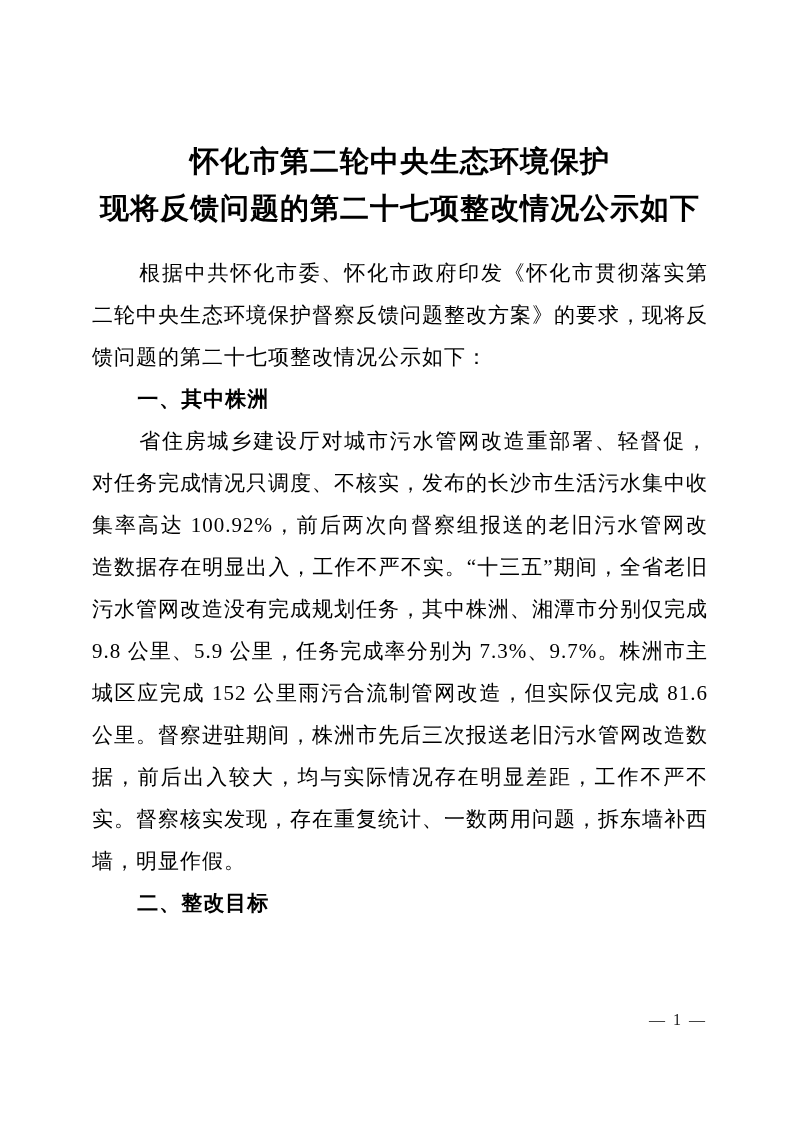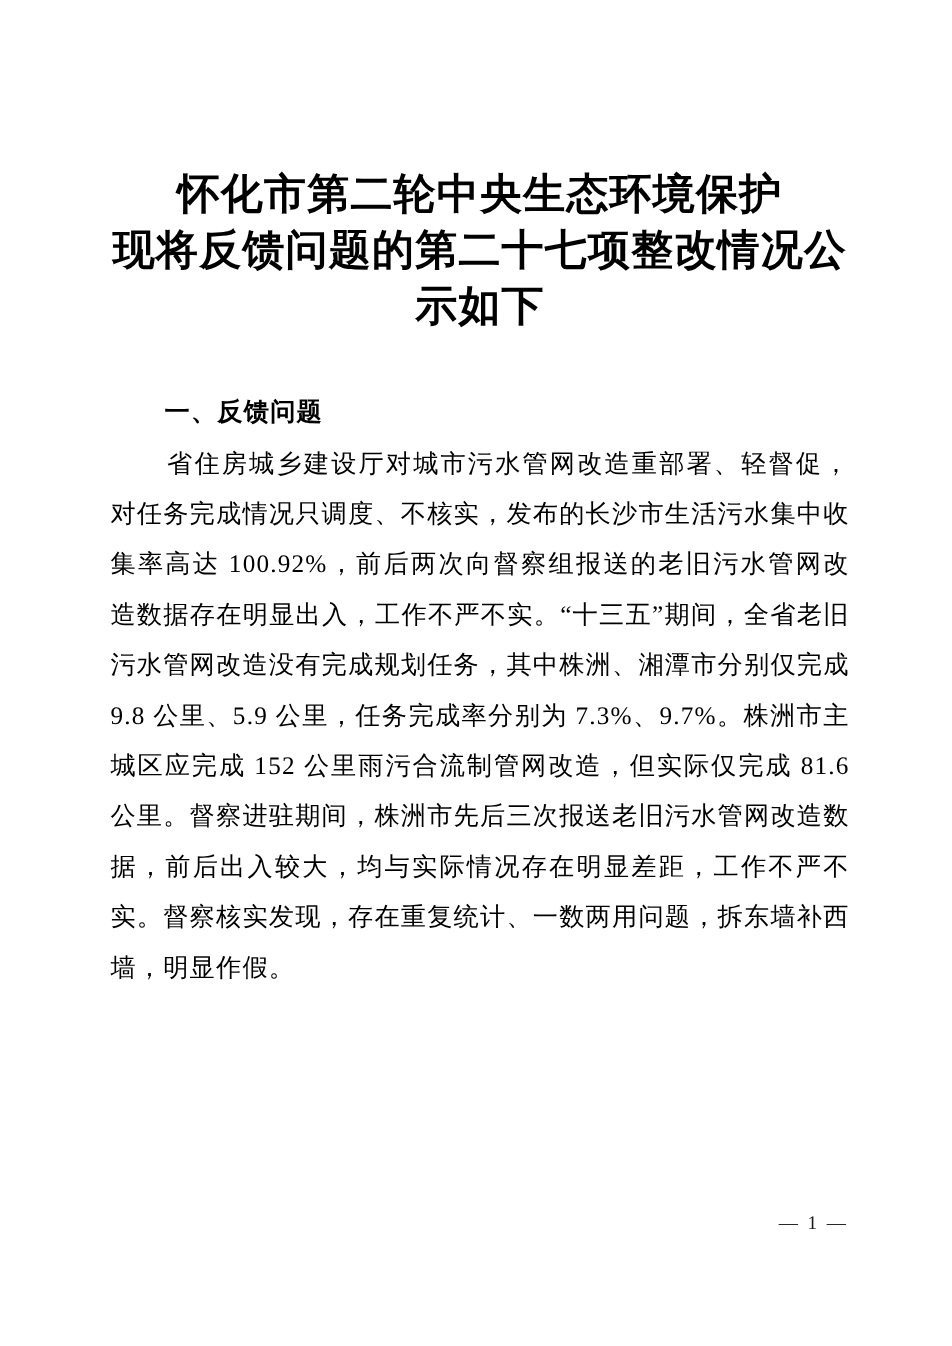--- a/index.html
+++ b/index.html
@@ -16,25 +16,25 @@
     font-family: "Liberation Serif", "DejaVu Serif", serif;
     color: #000000;
   }
   .content {
     position: absolute;
     left: 92px;
     top: 138px;
     width: 616px;
   }
   .doc-title {
-    margin: 0 0 44px 0;
+    margin: 0 0 20px 0;
     text-align: center;
     font-family: "Liberation Sans", "DejaVu Sans", sans-serif;
     font-weight: 700;
-    font-size: 35px;
+    font-size: 29px;
     line-height: 47px;
     letter-spacing: 1px;
   }
   .para {
     margin: 0;
     font-size: 21px;
     line-height: 42px;
     letter-spacing: 1px;
     text-align: justify;
     text-indent: 2.25em;
@@ -63,21 +63,23 @@
 <body>
 
 <div class="page">
   <div class="content">
 
     <h1 class="doc-title">
       <span>怀化市第二轮中央生态环境保护</span><br>
       <span>现将反馈问题的第二十七项整改情况公示如下</span>
     </h1>
 
+    <p class="para">根据中共怀化市委、怀化市政府印发《怀化市贯彻落实第二轮中央生态环境保护督察反馈问题整改方案》的要求，现将反馈问题的第二十七项整改情况公示如下：</p>
 
-    <h2 class="section-heading">一、反馈问题</h2>
+    <h2 class="section-heading">一、其中株洲</h2>
     <p class="para">省住房城乡建设厅对城市污水管网改造重部署、轻督促，对任务完成情况只调度、不核实，发布的长沙市生活污水集中收集率高达 100.92%，前后两次向督察组报送的老旧污水管网改造数据存在明显出入，工作不严不实。“十三五”期间，全省老旧污水管网改造没有完成规划任务，其中株洲、湘潭市分别仅完成 9.8 公里、5.9 公里，任务完成率分别为 7.3%、9.7%。株洲市主城区应完成 152 公里雨污合流制管网改造，但实际仅完成 81.6 公里。督察进驻期间，株洲市先后三次报送老旧污水管网改造数据，前后出入较大，均与实际情况存在明显差距，工作不严不实。督察核实发现，存在重复统计、一数两用问题，拆东墙补西墙，明显作假。</p>
 
+    <h2 class="section-heading">二、整改目标</h2>
 
   </div>
 
   <div class="page-number">— 1 —</div>
 </div>
 
 </body></html>

